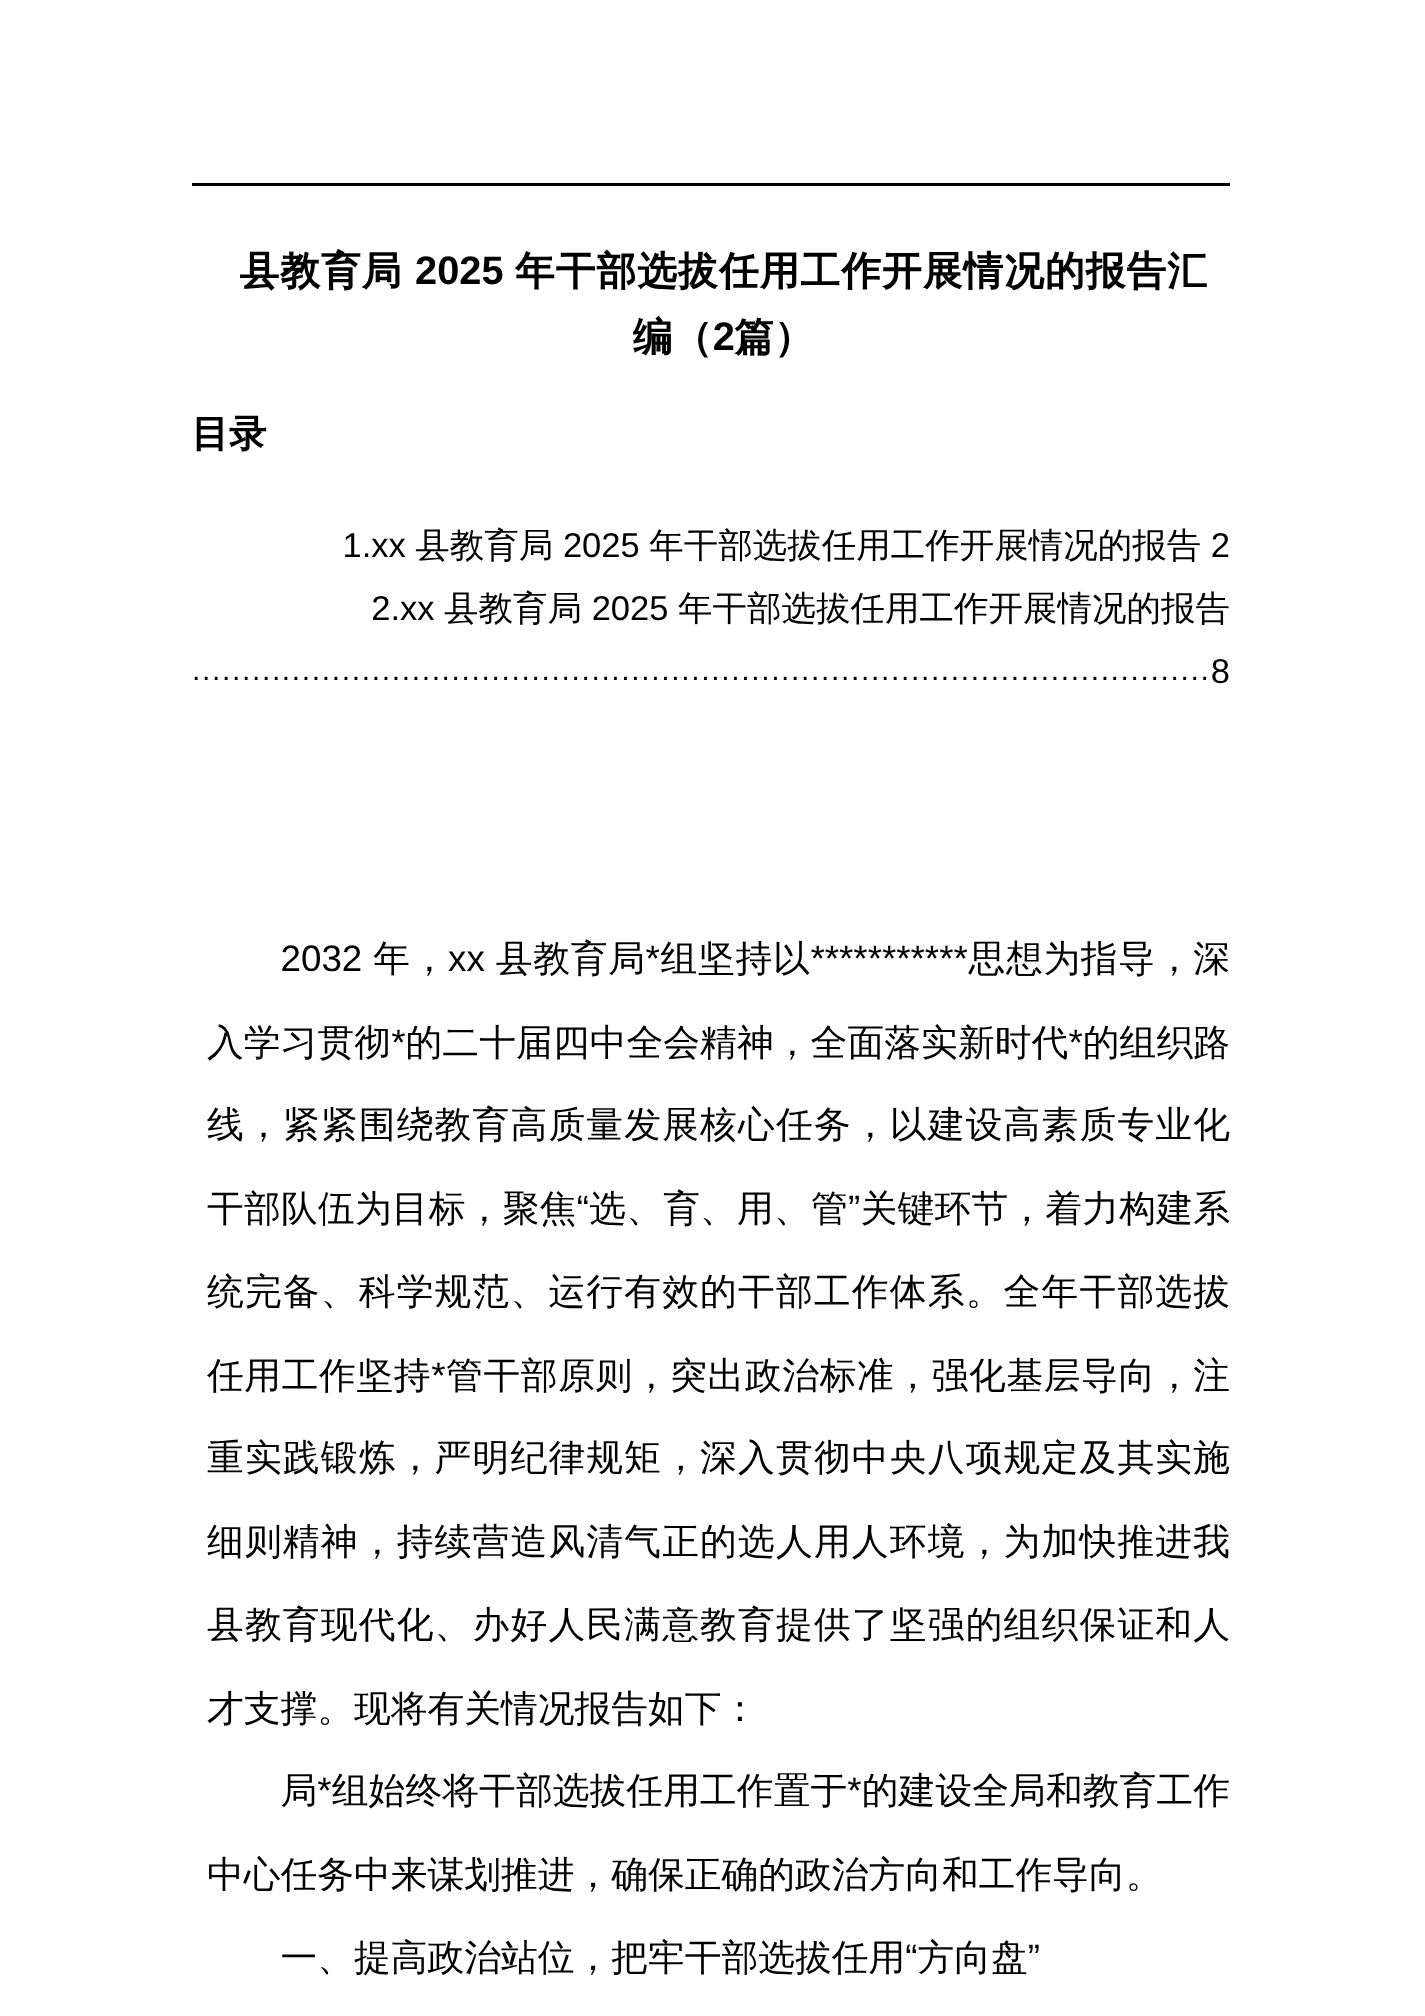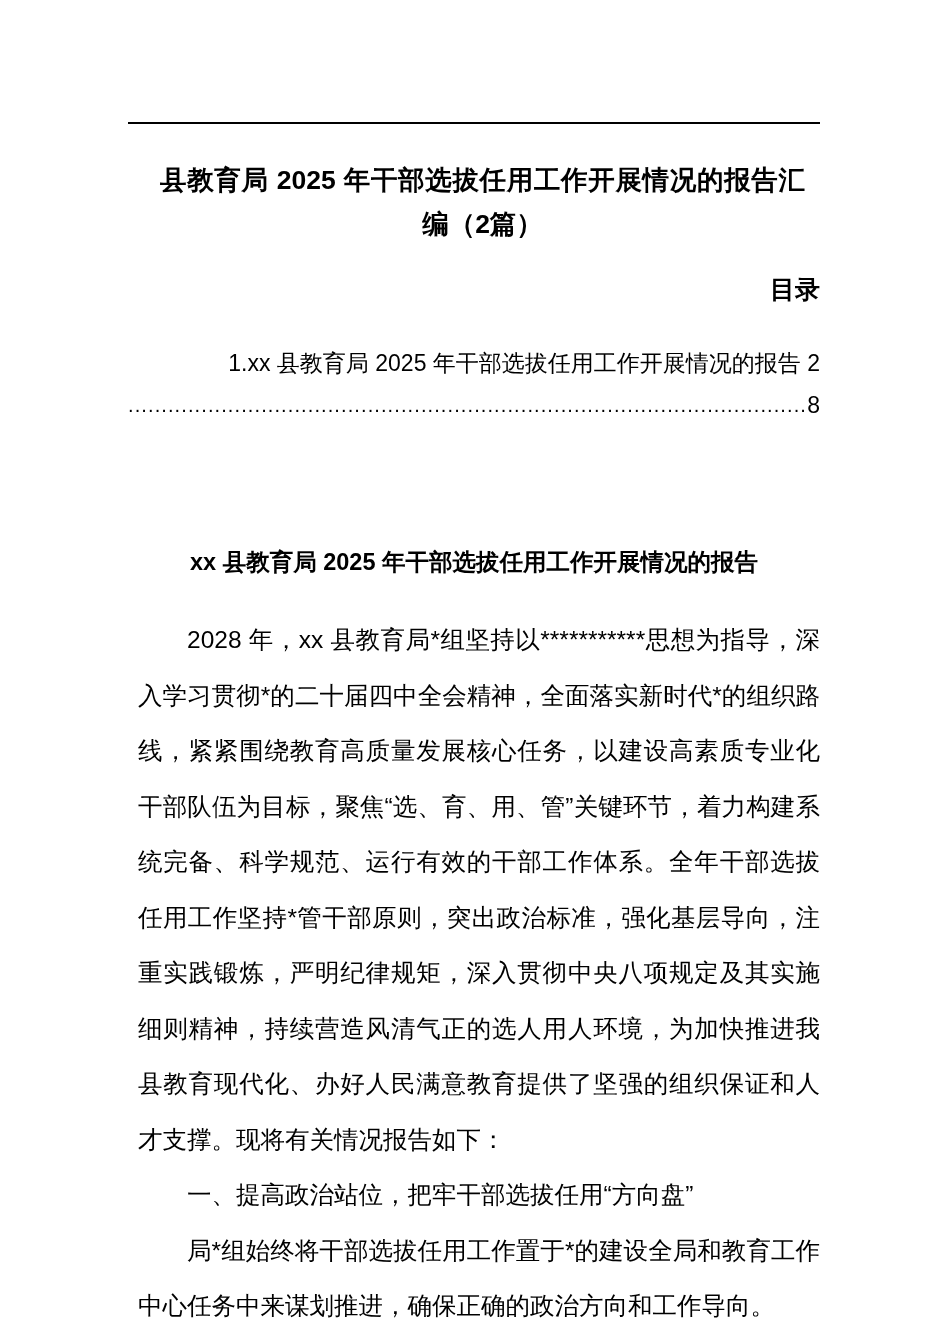--- a/index.html
+++ b/index.html
@@ -44,21 +44,21 @@
     text-align-last: center;
     letter-spacing: 0px;
   }
 
   
   .toc-heading {
     position: absolute;
     left: 128px;
     top: 255px;
     width: 692px;
-    text-align: right;
+    text-align: left;
     font-size: 25px;
     font-weight: bold;
     line-height: 36px;
   }
 
   
   .toc-list {
     position: absolute;
     left: 128px;
     top: 326px;
@@ -144,27 +144,27 @@
 <div class="page">
 
   <div class="top-rule"></div>
 
   <div class="doc-title">县教育局 2025 年干部选拔任用工作开展情况的报告汇编（2篇）</div>
 
   <div class="toc-heading">目录</div>
 
   <div class="toc-list">
     <div class="toc-item toc-item-1">1.xx 县教育局 2025 年干部选拔任用工作开展情况的报告 2</div>
+    <div class="toc-item toc-item-2">2.xx 县教育局 2025 年干部选拔任用工作开展情况的报告</div>
     <div class="toc-leader-row">
       <span class="toc-dots">.............................................................................................................</span>
       <span class="toc-page-num">8</span>
     </div>
   </div>
 
-  <div class="section-heading">xx 县教育局 2025 年干部选拔任用工作开展情况的报告</div>
 
   <div class="body-block">
-    <p class="body-para">2028 年，xx 县教育局*组坚持以***********思想为指导，深入学习贯彻*的二十届四中全会精神，全面落实新时代*的组织路线，紧紧围绕教育高质量发展核心任务，以建设高素质专业化干部队伍为目标，聚焦“选、育、用、管”关键环节，着力构建系统完备、科学规范、运行有效的干部工作体系。全年干部选拔任用工作坚持*管干部原则，突出政治标准，强化基层导向，注重实践锻炼，严明纪律规矩，深入贯彻中央八项规定及其实施细则精神，持续营造风清气正的选人用人环境，为加快推进我县教育现代化、办好人民满意教育提供了坚强的组织保证和人才支撑。现将有关情况报告如下：</p>
+    <p class="body-para">2032 年，xx 县教育局*组坚持以***********思想为指导，深入学习贯彻*的二十届四中全会精神，全面落实新时代*的组织路线，紧紧围绕教育高质量发展核心任务，以建设高素质专业化干部队伍为目标，聚焦“选、育、用、管”关键环节，着力构建系统完备、科学规范、运行有效的干部工作体系。全年干部选拔任用工作坚持*管干部原则，突出政治标准，强化基层导向，注重实践锻炼，严明纪律规矩，深入贯彻中央八项规定及其实施细则精神，持续营造风清气正的选人用人环境，为加快推进我县教育现代化、办好人民满意教育提供了坚强的组织保证和人才支撑。现将有关情况报告如下：</p>
+    <p class="body-para">局*组始终将干部选拔任用工作置于*的建设全局和教育工作中心任务中来谋划推进，确保正确的政治方向和工作导向。</p>
     <p class="body-para sub-heading">一、提高政治站位，把牢干部选拔任用“方向盘”</p>
-    <p class="body-para">局*组始终将干部选拔任用工作置于*的建设全局和教育工作中心任务中来谋划推进，确保正确的政治方向和工作导向。</p>
   </div>
 
 </div>
 
 </body></html>

